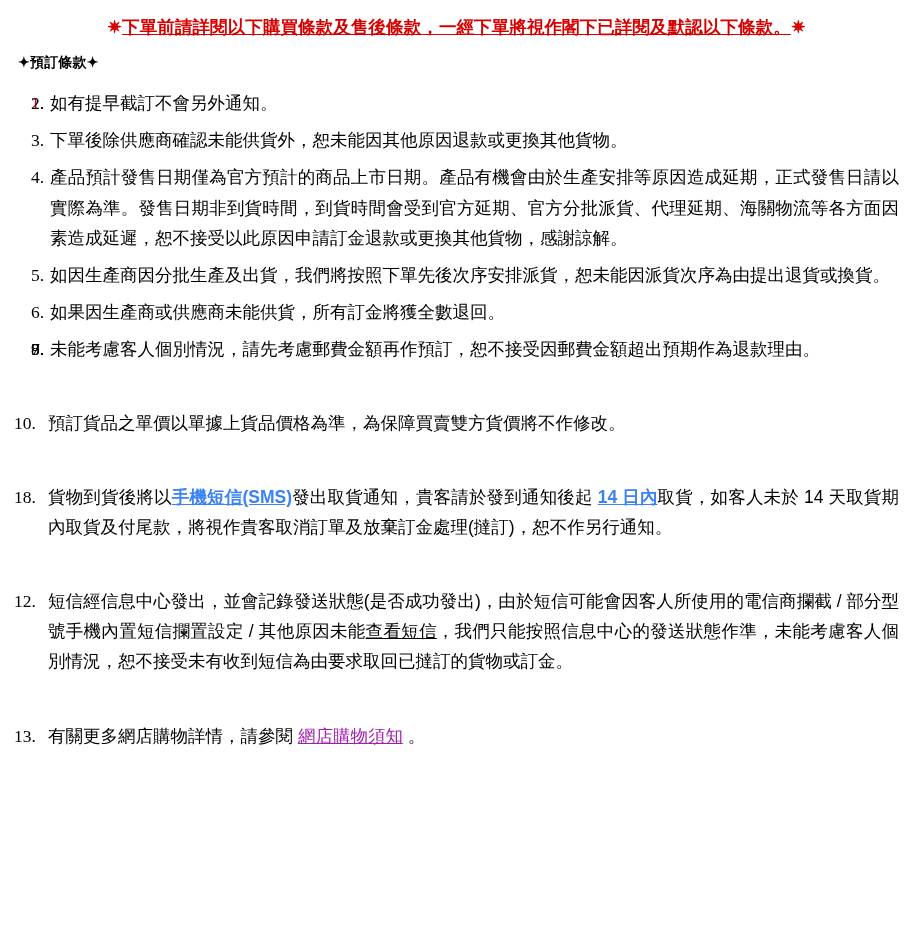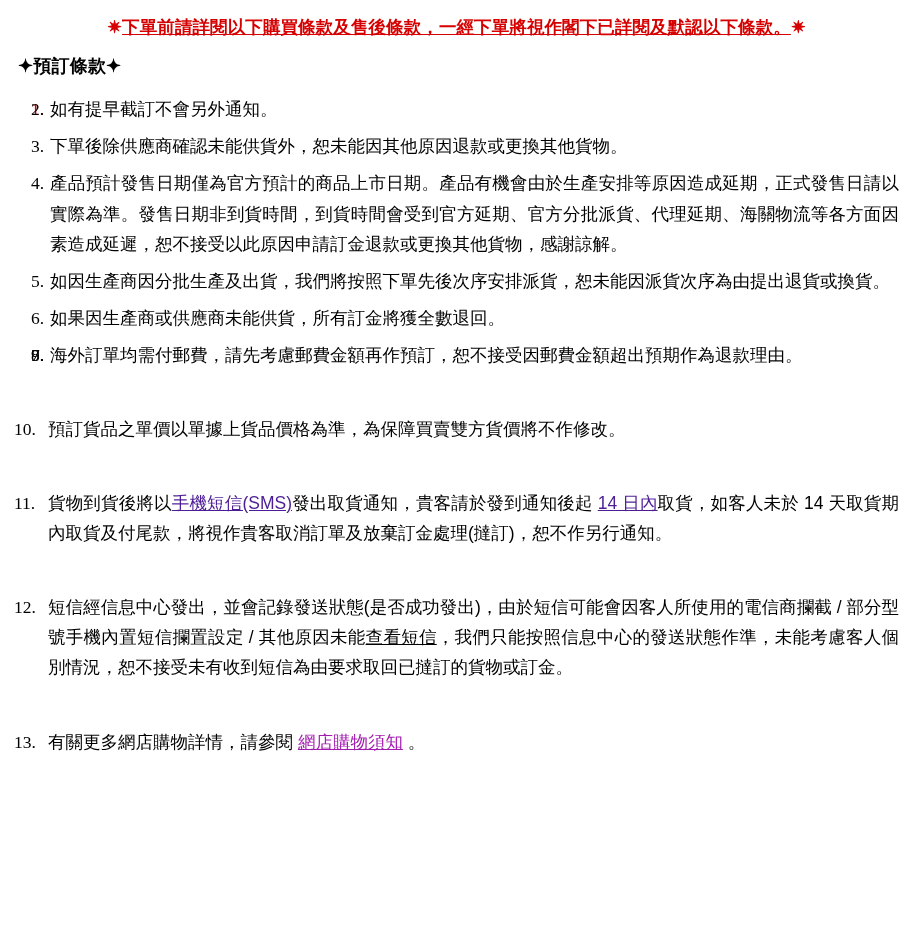--- a/index.html
+++ b/index.html
@@ -31,21 +31,21 @@
     margin: 4px 0 14px 0;
     letter-spacing: 0.1px;
   }
   .banner .star {
     text-decoration: none;
     display: inline-block;
   }
 
   
   .section-heading {
-    font-size: 18px;
+    font-size: 14px;
     font-weight: bold;
     color: #000000;
     margin: 0 0 16px 4px;
     letter-spacing: 0.2px;
   }
 
   
   ol.terms {
     list-style: none;
     margin: 0;
@@ -76,23 +76,23 @@
   ol.terms > li.narrow {
     padding-left: 34px;
     margin-top: 44px;
   }
   ol.terms > li.narrow .num {
     width: 30px;
     text-align: left;
   }
 
   .u-red {
-    color: #4c1d95;
+    color: #3b82f6;
     text-decoration: underline;
-    font-weight: normal;
+    font-weight: bold;
   }
   .u-black {
     text-decoration: underline;
   }
   .link {
     color: #a21caf;
     text-decoration: underline;
     cursor: pointer;
     font-family: Liberation Serif, serif;
   }
@@ -110,20 +110,20 @@
 
   <ol class="terms" id="terms-list">
       <li class="red"><span class="num">1.</span></li>
       <li><span class="num">2.</span><span>如有提早截訂不會另外通知。</span></li>
       <li><span class="num">3.</span><span>下單後除供應商確認未能供貨外，恕未能因其他原因退款或更換其他貨物。</span></li>
       <li><span class="num">4.</span><span>產品預計發售日期僅為官方預計的商品上市日期。產品有機會由於生產安排等原因造成延期，正式發售日請以實際為準。發售日期非到貨時間，到貨時間會受到官方延期、官方分批派貨、代理延期、海關物流等各方面因素造成延遲，恕不接受以此原因申請訂金退款或更換其他貨物，感謝諒解。</span></li>
       <li><span class="num">5.</span><span>如因生產商因分批生產及出貨，我們將按照下單先後次序安排派貨，恕未能因派貨次序為由提出退貨或換貨。</span></li>
       <li><span class="num">6.</span><span>如果因生產商或供應商未能供貨，所有訂金將獲全數退回。</span></li>
       <li><span class="num">7.</span></li>
       <li><span class="num">8.</span></li>
-      <li><span class="num">9.</span><span>海外訂單均需付郵費，請先考慮郵費金額再作預訂，恕不接受因郵費金額超出預期作為退款理由。</span></li>
+      <li><span class="num">9.</span><span>未能考慮客人個別情況，請先考慮郵費金額再作預訂，恕不接受因郵費金額超出預期作為退款理由。</span></li>
       <li class="narrow"><span class="num">10.</span><span>預訂貨品之單價以單據上貨品價格為準，為保障買賣雙方貨價將不作修改。</span></li>
-      <li class="narrow"><span class="num">11.</span><span><span>貨物到貨後將以</span><span class="u-red">手機短信(SMS)</span><span>發出取貨通知，貴客請於發到通知後起 </span><span class="u-red">14 日內</span><span>取貨，如客人未於 14 天取貨期內取貨及付尾款，將視作貴客取消訂單及放棄訂金處理(撻訂)，恕不作另行通知。</span></span></li>
+      <li class="narrow"><span class="num">18.</span><span><span>貨物到貨後將以</span><span class="u-red">手機短信(SMS)</span><span>發出取貨通知，貴客請於發到通知後起 </span><span class="u-red">14 日內</span><span>取貨，如客人未於 14 天取貨期內取貨及付尾款，將視作貴客取消訂單及放棄訂金處理(撻訂)，恕不作另行通知。</span></span></li>
       <li class="narrow"><span class="num">12.</span><span><span>短信經信息中心發出，並會記錄發送狀態(是否成功發出)，由於短信可能會因客人所使用的電信商攔截 / 部分型號手機內置短信攔置設定 / 其他原因未能</span><span class="u-black">查看短信</span><span>，我們只能按照信息中心的發送狀態作準，未能考慮客人個別情況，恕不接受未有收到短信為由要求取回已撻訂的貨物或訂金。</span></span></li>
       <li class="narrow"><span class="num">13.</span><span><span>有關更多網店購物詳情，請參閱 </span><span class="link">網店購物須知</span><span> 。</span></span></li>
     </ol>
 
 </div>
 
 </body></html>

